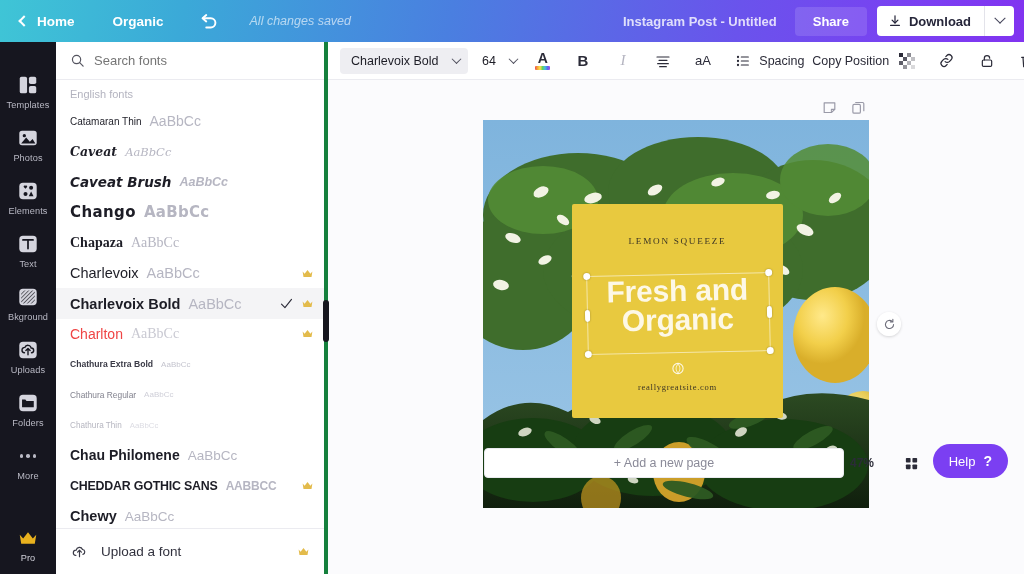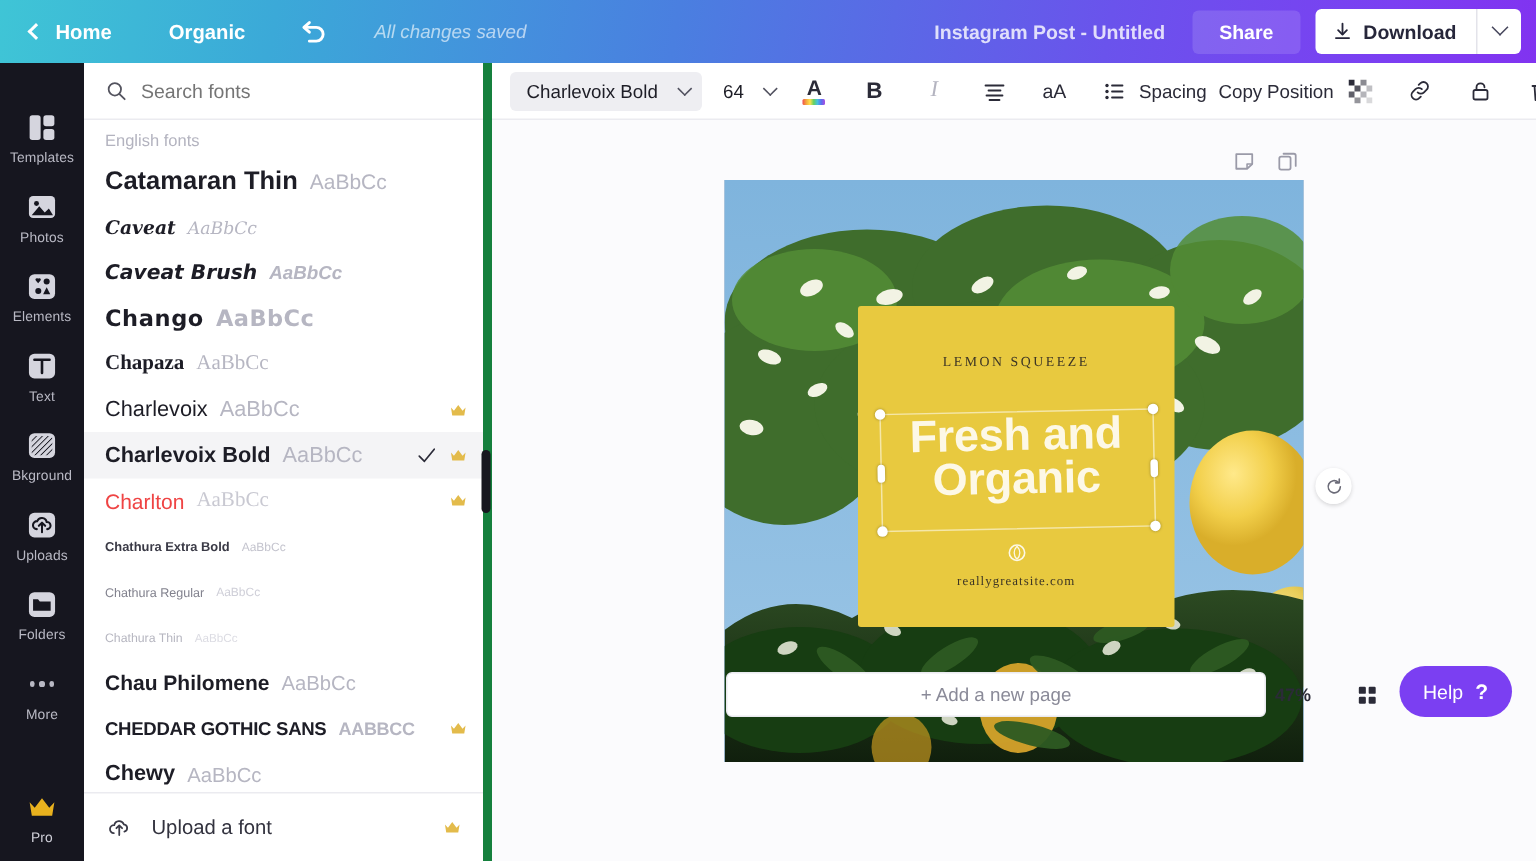--- a/index.html
+++ b/index.html
@@ -81,21 +81,21 @@
   .rail-pro { margin-top: auto; padding-bottom: 11px; }
   .rail-pro .rail-lbl { color: #cfcfd8; }
   .dots-more { display: flex; gap: 3px; height: 22px; align-items: center; }
   .dots-more i { width: 3.4px; height: 3.4px; border-radius: 50%; background: #b9b9c4; display: block; }
 
   
   .panel {
     position: absolute; left: 56px; top: 42px; width: 272px; height: 532px;
     background: #ffffff; z-index: 25;
     display: flex; flex-direction: column;
-    border-right: 6px solid #15803d;
+    border-right: 4px solid #15803d;
   }
   .search-row {
     height: 38px; display: flex; align-items: center; gap: 9px;
     padding: 0 14px; border-bottom: 1px solid #ebebf0; flex: 0 0 38px;
   }
   .search-ph { color: #9a9aa8; font-size: 13px; }
   .font-scroll { flex: 1 1 auto; position: relative; overflow: hidden; }
   .grp-label {
     color: #b3b3bf; font-size: 11px; padding: 8px 14px 6px 14px;
   }
@@ -103,21 +103,21 @@
     height: 30.4px; display: flex; align-items: center; padding: 0 10px 0 14px;
     cursor: pointer; position: relative;
   }
   .font-row.selected { background: #f4f4f6; }
   .font-name { color: #1d1d26; white-space: nowrap; }
   .font-sample { color: #b6b6c2; white-space: nowrap; margin-left: 8px; }
   .row-icons { margin-left: auto; display: flex; align-items: center; gap: 7px; }
   .check { width: 15px; height: 15px; }
   .crown { width: 13px; height: 13px; }
   
-  .f-catamaran  .font-name { font-weight: bold; font-size: 17px; }
+  .f-catamaran  .font-name { font-weight: normal; font-size: 10px; }
   .f-catamaran  .font-sample { font-size: 14px; }
   .f-caveat     .font-name { font-style: italic; font-weight: bold; font-size: 12.5px; font-family: "DejaVu Serif", serif; }
   .f-caveat     .font-sample { font-style: italic; font-size: 11.5px; font-family: "DejaVu Serif", serif; }
   .f-caveatb    .font-name { font-style: italic; font-weight: bold; font-size: 13.5px; font-family: "DejaVu Sans", sans-serif; }
   .f-caveatb    .font-sample { font-style: italic; font-weight: bold; font-size: 12.5px; }
   .f-chango     .font-name { font-weight: bold; font-size: 15px; letter-spacing: .4px; font-family: "DejaVu Sans", sans-serif; }
   .f-chango     .font-sample { font-weight: bold; font-size: 15px; letter-spacing: .3px; font-family: "DejaVu Sans", sans-serif; }
   .f-chapaza    .font-name { font-weight: bold; font-size: 14px; font-family: "Liberation Serif", serif; }
   .f-chapaza    .font-sample { font-size: 14px; font-family: "Liberation Serif", serif; }
   .f-charlevoix .font-name { font-size: 14.5px; }

